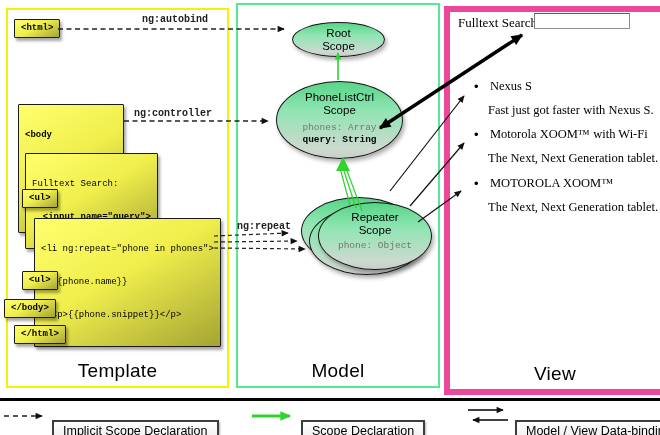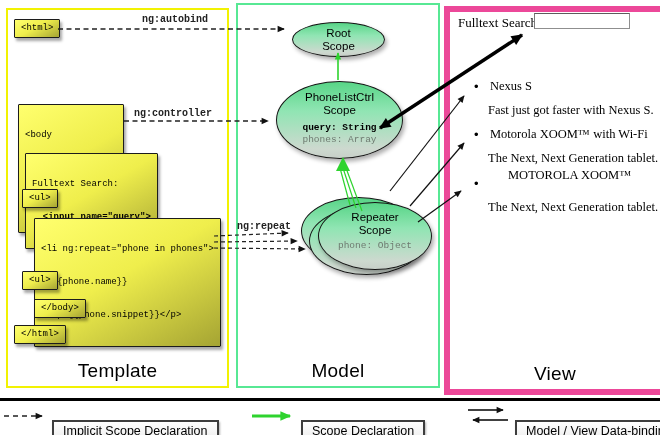--- a/index.html
+++ b/index.html
@@ -14,21 +14,21 @@
   .col-label{position:absolute;bottom:4px;left:0;right:0;text-align:center;
              font-size:19px;color:#000;letter-spacing:.3px;}
 
   
   .ybox{position:absolute;z-index:5;
         background:linear-gradient(150deg,#ffff6e 0%,#efee4c 45%,#a5a433 100%);
         border:1.5px solid #1c1c1c;border-radius:1px;
         box-shadow:2px 3px 3px rgba(0,0,0,.35);
         font-family:"Liberation Mono","DejaVu Sans Mono",monospace;
         font-size:9px;line-height:11px;color:#000;padding:3px 6px;white-space:pre;}
-  .ybox.bold{font-weight:normal;}
+  .ybox.bold{font-weight:bold;}
   .ln{white-space:pre;}
   .ln.b{font-weight:bold;}
 
   
   .nglabel{position:absolute;z-index:6;font-family:"Liberation Mono","DejaVu Sans Mono",monospace;
            font-weight:bold;font-size:10px;color:#222;}
 
   
   .ellipse{position:absolute;border:1.5px solid #151515;border-radius:50%;
            background:linear-gradient(180deg,#58d587 0%,#90e5b3 38%,#cdd9cf 88%,#c7cfc8 100%);
@@ -89,38 +89,38 @@
 
   <div class="ybox bold" style="left:22px;top:189px;">&lt;ul&gt;</div>
 
   <div class="ybox" style="left:34px;top:218px;">
     <div class="ln">&lt;li ng:repeat="phone in phones"&gt;</div>
     <div class="ln">  {{phone.name}}</div>
     <div class="ln">  &lt;p&gt;{{phone.snippet}}&lt;/p&gt;</div>
   </div>
 
   <div class="ybox bold" style="left:22px;top:271px;">&lt;ul&gt;</div>
-  <div class="ybox bold" style="left:34px;top:299px;">&lt;/body&gt;</div>
+  <div class="ybox bold" style="left:4px;top:299px;">&lt;/body&gt;</div>
   <div class="ybox bold" style="left:14px;top:325px;">&lt;/html&gt;</div>
 
   <div class="nglabel" style="left:142px;top:14px;">ng:autobind</div>
   <div class="nglabel" style="left:134px;top:108px;">ng:controller</div>
   <div class="nglabel" style="left:237px;top:221px;">ng:repeat</div>
 
   <div class="ellipse" style="left:292px;top:12px;width:93px;height:35px;padding-top:4px;box-sizing:border-box;margin-top:10px;">
     <div class="eline">Root</div>
     <div class="eline">Scope</div>
   </div>
 
   <div class="ellipse" style="left:276px;top:81px;width:127px;height:78px;padding-top:9px;box-sizing:border-box;">
     <div class="eline">PhoneListCtrl</div>
     <div class="eline">Scope</div>
     <div style="height:5px;"></div>
+    <div class="eprop g">phones: Array</div>
     <div class="eprop b">query: String</div>
-    <div class="eprop g">phones: Array</div>
   </div>
 
   <div class="ellipse" style="left:301px;top:197px;width:113px;height:66px;"></div>
   <div class="ellipse" style="left:309px;top:207px;width:113px;height:66px;"></div>
   <div class="ellipse" style="left:318px;top:202px;width:114px;height:68px;padding-top:8px;box-sizing:border-box;">
     <div class="eline">Repeater</div>
     <div class="eline">Scope</div>
     <div style="height:3px;"></div>
     <div class="eprop g">phone: Object</div>
   </div>
@@ -130,21 +130,21 @@
 
   <span class="vbullet" style="left:474px;top:79px;">•</span>
   <div class="vitem-title serif" style="left:490px;top:79px;">Nexus S</div>
   <div class="vitem-desc serif" style="left:488px;top:103px;">Fast just got faster with Nexus S.</div>
 
   <span class="vbullet" style="left:474px;top:127px;">•</span>
   <div class="vitem-title serif" style="left:490px;top:127px;">Motorola XOOM™ with Wi-Fi</div>
   <div class="vitem-desc serif" style="left:488px;top:151px;">The Next, Next Generation tablet.</div>
 
   <span class="vbullet" style="left:474px;top:176px;">•</span>
-  <div class="vitem-title serif" style="left:490px;top:168px;margin-left:18px;">MOTOROLA XOOM™</div>
+  <div class="vitem-title serif" style="left:490px;top:176px;">MOTOROLA XOOM™</div>
   <div class="vitem-desc serif" style="left:488px;top:200px;">The Next, Next Generation tablet.</div>
 
   <div class="sepline"></div>
   <div class="lgbox" style="left:52px;">Implicit Scope Declaration</div>
   <div class="lgbox" style="left:301px;">Scope Declaration</div>
   <div class="lgbox" style="left:515px;">Model / View Data-binding</div>
 
   <svg id="overlay" width="660" height="435" viewBox="0 0 660 435">
     <defs>
       <marker id="ab" viewBox="0 0 10 10" refX="8" refY="5" markerWidth="9" markerHeight="8" markerUnits="userSpaceOnUse" orient="auto-start-reverse">

